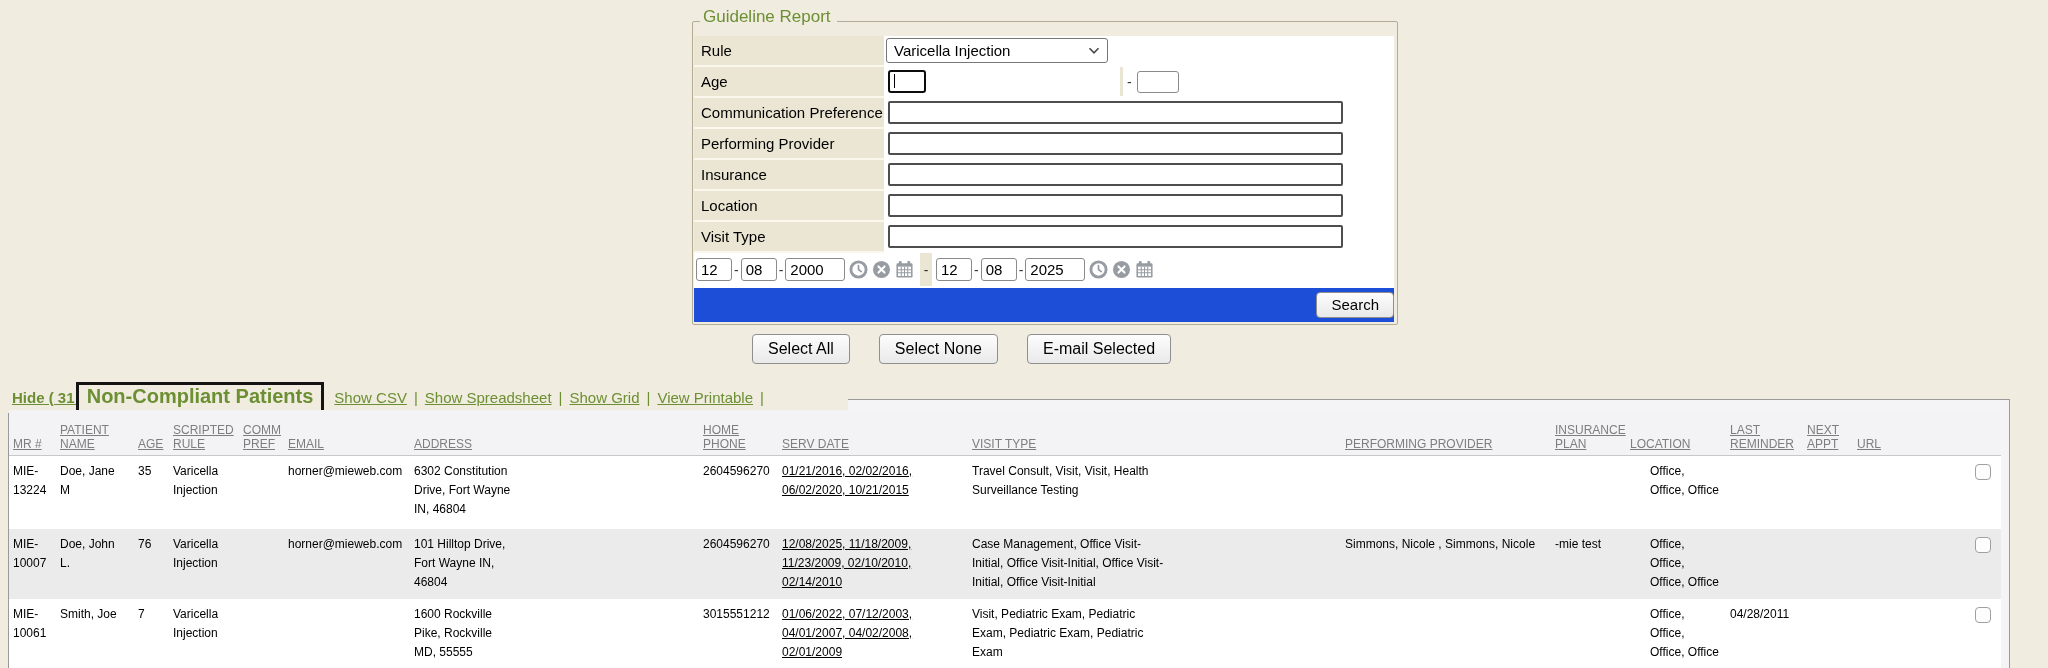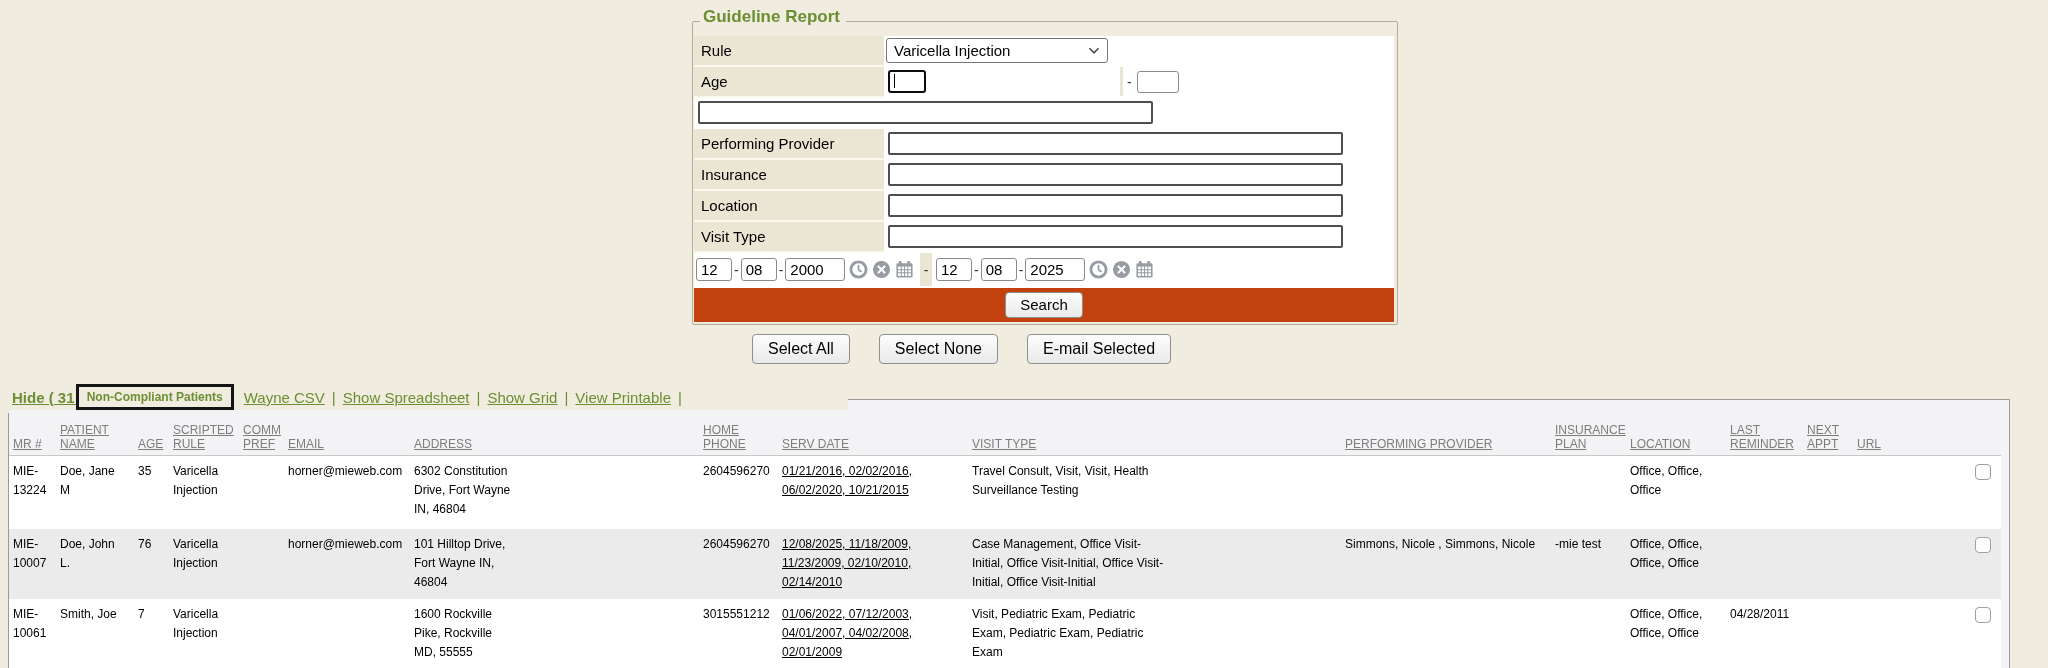--- a/index.html
+++ b/index.html
@@ -3,21 +3,21 @@
 <meta charset="utf-8">
 <style>
   html,body{margin:0;padding:0;}
   body{font-family:"Liberation Sans","DejaVu Sans",sans-serif;}
   .page{position:relative;width:2048px;height:668px;background:#f1ece0;overflow:hidden;}
   *{box-sizing:border-box;}
 
   
   .ffs{position:absolute;left:692px;top:21px;width:706px;height:304px;border:1px solid #b3ab94;border-radius:2px;}
   .flegend{position:absolute;left:700px;top:7px;padding:0 6px 0 3px;background:#f1ece0;
-           font-size:17px;font-weight:bold;color:#6c8f33;}
+           font-size:17px;font-weight:normal;color:#6c8f33;}
   .frows{position:absolute;left:694px;top:36px;width:700px;}
   .frow{display:flex;height:31px;}
   .frow.tall{height:35px;}
   .flabel{flex:0 0 190px;background:#ebe6d4;border-bottom:2px solid #faf7ec;
           font-size:15px;color:#000;padding-left:7px;display:flex;align-items:center;}
   .ffield{flex:1;background:#fff;border-bottom:2px solid #fff;display:flex;align-items:center;position:relative;}
   .subA{height:100%;display:flex;align-items:center;background:#fff;}
   .gapcell{height:100%;background:#ebe6d4;display:flex;align-items:center;justify-content:center;
            font-size:14px;color:#333;}
   .subB{height:100%;flex:1;display:flex;align-items:center;background:#fff;}
@@ -30,49 +30,49 @@
   .agein1{width:38px;height:23px;border:2px solid #0c0c0c;border-radius:3px;font-size:14px;padding:0 4px;font-family:inherit;}
   .caret{position:absolute;left:6px;top:4px;width:1px;height:14px;background:#000;}
   .agein2{width:42px;height:22px;border:1px solid #8a8a8a;border-radius:3px;font-size:14px;padding:0 4px;margin-left:5px;font-family:inherit;}
   .dash{font-size:14px;color:#333;margin-left:4px;}
 
   .din{height:23px;border:1px solid #8a8a8a;border-radius:3px;font-size:15px;padding:0 4px;font-family:inherit;}
   .din.mm{width:36px;} .din.yy{width:60px;}
   .dsep{font-size:14px;color:#333;margin:0 2px;}
   .icn{width:19px;height:19px;margin-left:4px;flex:0 0 auto;}
 
-  .searchrow{height:34px;background:#c2410c;display:flex;align-items:center;justify-content:center;}
+  .searchrow{height:34px;background:#1d4ed8;display:flex;align-items:center;justify-content:flex-end;}
   .btn{background:linear-gradient(#fdfdfd,#e9e9e9);border:1px solid #8f8f8f;border-radius:4px;
        font-size:15px;color:#000;padding:3px 14px;font-family:inherit;line-height:1.25;}
   .actions{position:absolute;left:752px;top:334px;display:flex;gap:29px;}
   .actions .btn{font-size:16px;padding:4px 15px;border-radius:4px;}
 
   
   .rfs{position:absolute;left:8px;top:399px;width:2002px;height:300px;border:1px solid #9a9a9a;background:#f4f4f7;}
   .legendstrip{position:absolute;left:8px;top:381px;height:32px;width:840px;background:#f1ece0;
                display:flex;align-items:center;padding-left:4px;}
   .hidelink{font-size:15px;font-weight:bold;color:#6c8f33;text-decoration:underline;white-space:nowrap;}
   .titlebox{margin-left:-8px;border:3px solid #141414;background:#f1ece0;padding:0px 8px 2px 8px;white-space:nowrap;}
-  .titletext{font-size:12px;font-weight:bold;color:#6c8f33;}
+  .titletext{font-size:20px;font-weight:bold;color:#6c8f33;}
   .rlink{font-size:15px;color:#6c8f33;text-decoration:underline;white-space:nowrap;margin:0 4px;}
   .rlink.first{margin-left:10px;}
   .sep{font-size:15px;color:#6c8f33;margin:0 3px;}
 
   
   table.grid{position:absolute;left:9px;top:410px;width:1992px;border-collapse:collapse;table-layout:fixed;}
   .grid th{font-size:12px;font-weight:normal;color:#7e7e7e;text-align:left;vertical-align:bottom;
            padding:0 6px 4px 4px;}
   .grid th div{text-decoration:underline;line-height:14px;white-space:nowrap;}
   .grid thead tr{height:45px;border-bottom:1px solid #c8c8c8;background:#f3f3f6;}
   .grid td{font-size:12px;color:#000;vertical-align:top;padding:6px 6px 0 4px;line-height:19px;}
   .grid tr.r0{height:74px;background:#ffffff;}
   .grid tr.r1{height:70px;background:#ebebeb;}
   .grid tr.r2{height:130px;background:#ffffff;}
   .cw-name{max-width:60px;} .cw-rule{max-width:62px;} .cw-addr{max-width:100px;}
-  .cw-serv{max-width:140px;text-decoration:underline;} .cw-visit{max-width:195px;} .cw-loc{max-width:78px;}
+  .cw-serv{max-width:140px;text-decoration:underline;} .cw-visit{max-width:195px;} .cw-loc{max-width:78px;margin-left:20px;}
   td.prov{padding-right:2px;}
   .cb{width:16px;height:16px;border:1.5px solid #a0a0a0;border-radius:4px;background:#fdfdfd;margin-top:2px;}
 </style>
 </head>
 <body>
 
 <div class="page">
 
   <div class="ffs"></div>
   <div class="flegend">Guideline Report</div>
@@ -102,20 +102,21 @@
         </div>
         <div class="gapcell" style="flex:0 0 3px;"></div>
         <div class="subB">
           <span class="dash">-</span>
           <input class="agein2" value="" style="">
         </div>
       </div>
     </div>
 
     <div class="frow">
+      <div class="flabel">Communication Preference</div>
       <div class="ffield">
         <input class="txtinput" value="" style="">
       </div>
     </div>
 
     <div class="frow">
       <div class="flabel">Performing Provider</div>
       <div class="ffield">
         <input class="txtinput" value="" style="">
       </div>
@@ -204,21 +205,21 @@
     <button class="btn">Select None</button>
     <button class="btn">E-mail Selected</button>
   </div>
 
   <div class="rfs"></div>
   <div class="legendstrip">
     <a class="hidelink">Hide ( 31 )</a>
     <span class="titlebox">
       <span class="titletext">Non-Compliant Patients</span>
     </span>
-    <a class="rlink first">Wayne CSV</a>
+    <a class="rlink first">Show CSV</a>
     <span class="sep">|</span>
     <a class="rlink">Show Spreadsheet</a>
     <span class="sep">|</span>
     <a class="rlink">Show Grid</a>
     <span class="sep">|</span>
     <a class="rlink">View Printable</a>
     <span class="sep">|</span>
   </div>
 
   <table class="grid">

